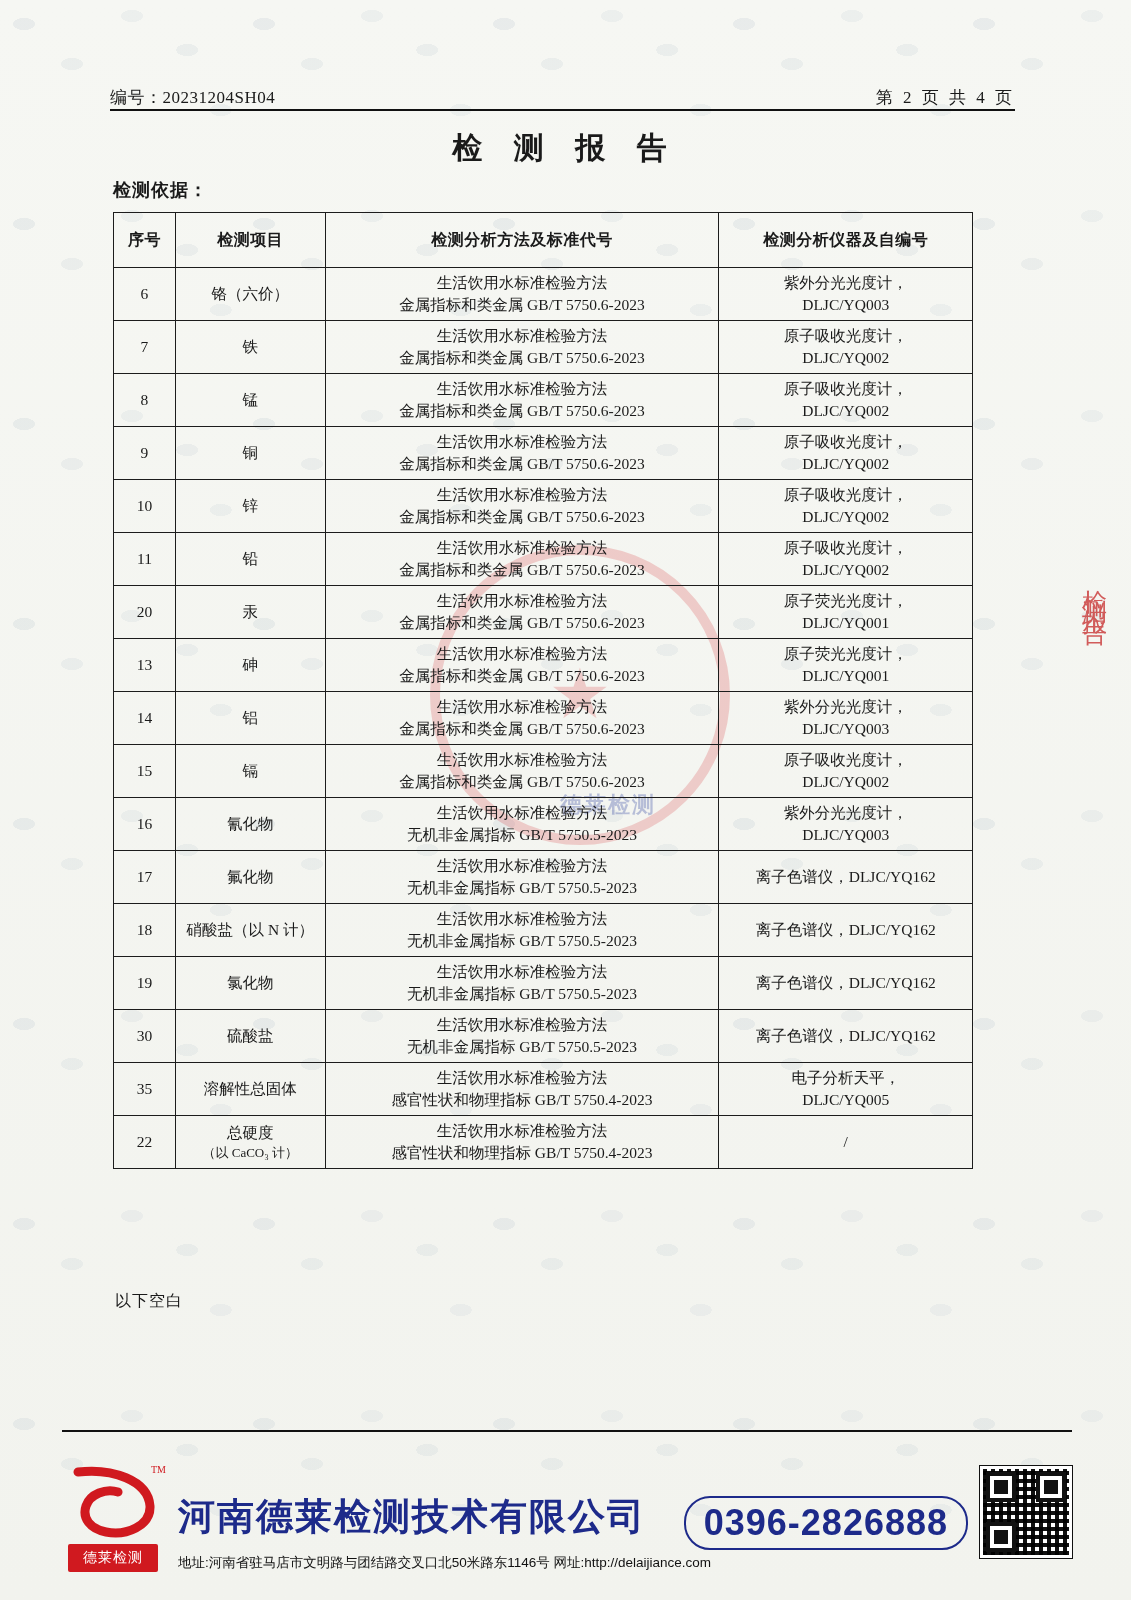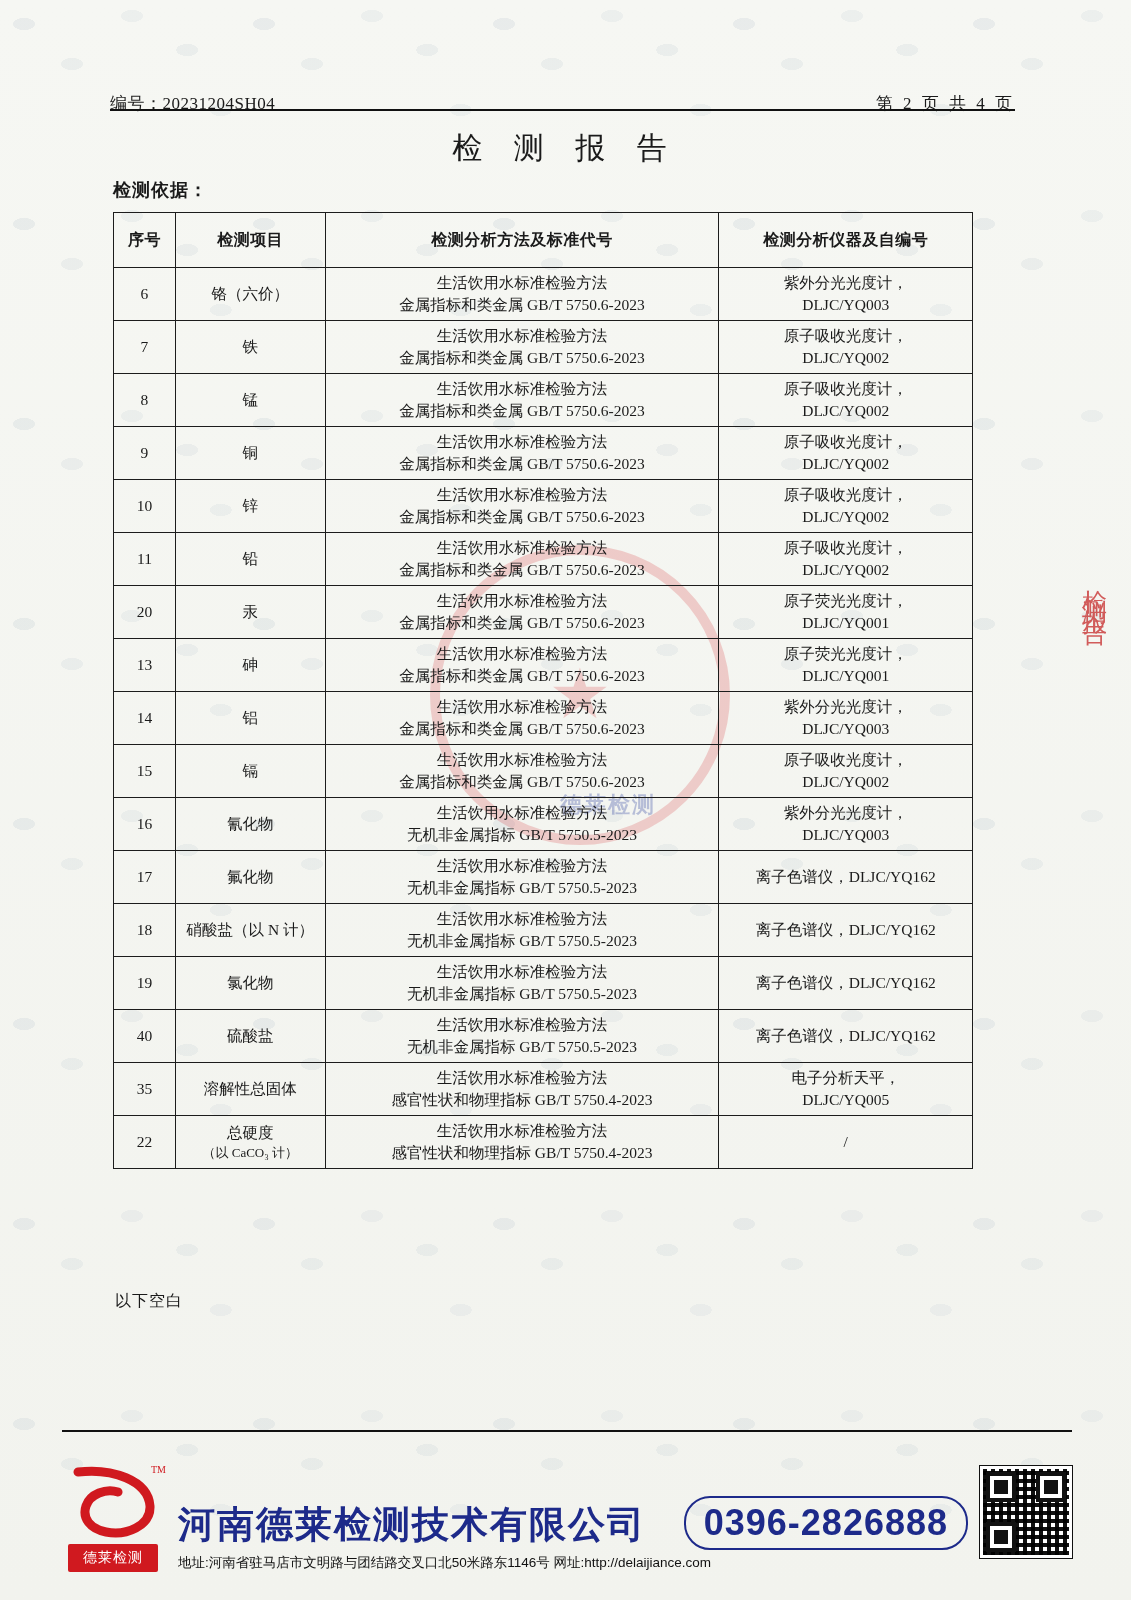--- a/index.html
+++ b/index.html
@@ -21,31 +21,31 @@
       radial-gradient(ellipse 18px 10px at 78% 25%, rgba(200,210,215,0.25) 0 60%, transparent 61%),
       radial-gradient(ellipse 18px 10px at 92% 55%, rgba(200,210,215,0.22) 0 60%, transparent 61%),
       linear-gradient(#f6f7f3, #f2f3ee);
     background-size:240px 200px,240px 200px,240px 200px,240px 200px,240px 200px, 100% 100%;
     pointer-events:none;
   }
   .sheet {
     position:absolute; left:0; top:0; width:1131px; height:1600px;
   }
   .hdr {
-    position:absolute; left:110px; top:92px; width:905px;
+    position:absolute; left:110px; top:86px; width:905px;
     display:flex; justify-content:space-between; align-items:flex-end;
     font-size:17px; letter-spacing:0.5px;
   }
   .hdr-rule {
     position:absolute; left:110px; top:109px; width:905px; height:2px; background:#111;
   }
   .page-no { letter-spacing:3px; }
   .title {
     position:absolute; left:0; top:128px; width:1131px;
-    text-align:center; font-size:30px; font-weight:normal; letter-spacing:12px;
+    text-align:center; font-size:30px; font-weight:bold; letter-spacing:12px;
   }
   .basis {
     position:absolute; left:113px; top:178px;
     font-size:18px; font-weight:bold; letter-spacing:1px;
   }
   table.rpt {
     position:absolute; left:113px; top:212px;
     width:860px;
     border-collapse:collapse;
     background:transparent;
@@ -117,21 +117,21 @@
   }
   .logo .tm { position:absolute; right:-2px; top:2px; font-size:10px; color:#d0191f; }
   .company {
     flex:1 1 auto; min-width:0;
   }
   .company .cname {
     font-size:37px; font-weight:bold; letter-spacing:2px; color:#1d2a8a;
     font-family:Liberation Sans, sans-serif; white-space:nowrap;
   }
   .company .caddr {
-    margin-top:4px; font-size:13.5px; color:#111; white-space:nowrap;
+    margin-top:12px; font-size:13.5px; color:#111; white-space:nowrap;
     font-family:"Liberation Sans", sans-serif;
   }
   .phone-box {
     flex:0 0 auto; margin:0 12px 22px 6px;
     border:2px solid #1d2a8a; border-radius:26px;
     padding:4px 18px;
     color:#1d2a8a; font-size:36px; font-weight:bold;
     font-family:"Liberation Sans", sans-serif;
     letter-spacing:1px;
   }
@@ -349,21 +349,21 @@
           <td>氯化物</td>
           <td class="meth">
             <div>生活饮用水标准检验方法</div>
             <div class="l2">无机非金属指标 GB/T 5750.5-2023</div>
           </td>
           <td>
             <div>离子色谱仪，DLJC/YQ162</div>
           </td>
         </tr>
         <tr>
-          <td>40</td>
+          <td>30</td>
           <td>硫酸盐</td>
           <td class="meth">
             <div>生活饮用水标准检验方法</div>
             <div class="l2">无机非金属指标 GB/T 5750.5-2023</div>
           </td>
           <td>
             <div>离子色谱仪，DLJC/YQ162</div>
           </td>
         </tr>
         <tr>

